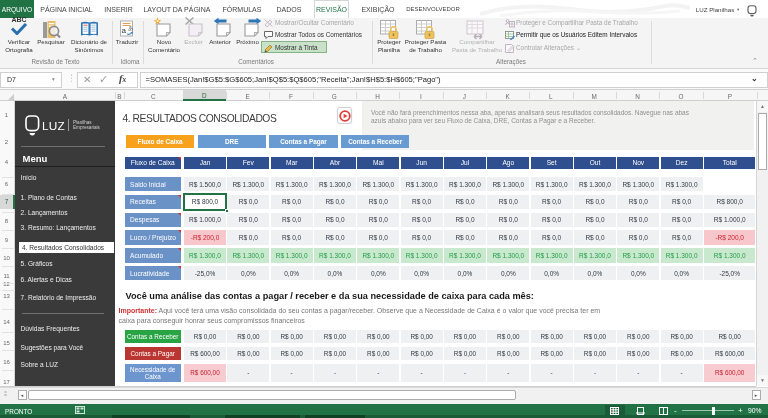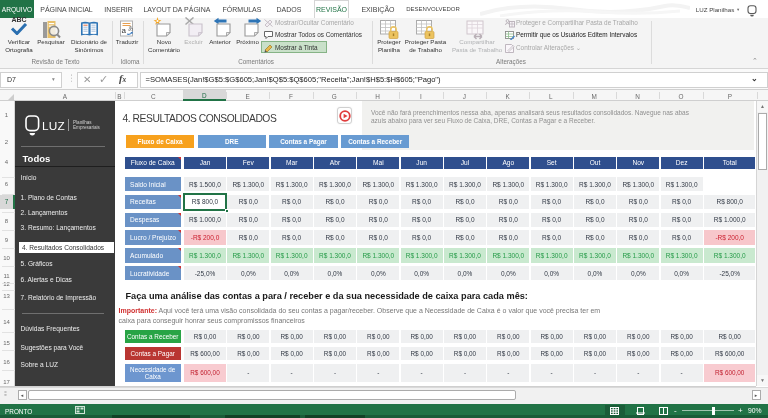--- a/index.html
+++ b/index.html
@@ -244,21 +244,21 @@
 <div class="a ct" style="left:0;top:194.8px;width:15px;height:14.4px;background:#d8d8d8;border-right:2px solid #217346;color:#1c6b44;font-size:6.4px;">7</div>
 <div class="a" style="left:15px;top:100.5px;width:100px;height:285.5px;background:#3a3a3a;"></div>
 <svg class="a" style="left:24.5px;top:115px;" width="15" height="21" viewBox="0 0 15 21">
     <rect x="1" y="1" width="12.6" height="14.6" rx="4" fill="none" stroke="#fff" stroke-width="1.6"></rect>
     <path d="M4.6 18 A2.7 2.4 0 0 0 10 18 Z" fill="#fff"></path>
   </svg>
 <div class="a" style="left:42px;top:118.5px;color:#fff;font-size:11.8px;letter-spacing:0.2px;">LUZ</div>
 <div class="a" style="left:67.5px;top:119px;width:1px;height:12px;background:#9a9a9a;"></div>
 <div class="a" style="left:73px;top:119.5px;color:#cfcfcf;font-size:4.6px;line-height:5.4px;">Planilhas<br>Empresariais</div>
 <div class="a" style="left:21px;top:145.5px;width:84px;height:1px;background:#6f6f6f;"></div>
-<div class="a" style="left:22.5px;top:153px;color:#fff;font-size:9.5px;font-weight:bold;">Todos</div>
+<div class="a" style="left:22.5px;top:153px;color:#fff;font-size:9.5px;font-weight:bold;">Menu</div>
 <div class="a" style="left:15px;top:165.5px;width:100px;height:1px;background:#1e1e1e;"></div>
 <div class="a" style="left:20.6px;top:173.6px;color:#ededed;font-size:6.6px;white-space:nowrap;">Início</div>
 <div class="a" style="left:20.6px;top:194.4px;color:#ededed;font-size:6.6px;white-space:nowrap;">1. Plano de Contas</div>
 <div class="a" style="left:20.6px;top:209.2px;color:#ededed;font-size:6.6px;white-space:nowrap;">2. Lançamentos</div>
 <div class="a" style="left:20.6px;top:223.8px;color:#ededed;font-size:6.6px;white-space:nowrap;">3. Resumo: Lançamentos</div>
 <div class="a" style="left:20.6px;top:259.7px;color:#ededed;font-size:6.6px;white-space:nowrap;">5. Gráficos</div>
 <div class="a" style="left:20.6px;top:275.7px;color:#ededed;font-size:6.6px;white-space:nowrap;">6. Alertas e Dicas</div>
 <div class="a" style="left:20.6px;top:294.2px;color:#ededed;font-size:6.6px;white-space:nowrap;">7. Relatório de Impressão</div>
 <div class="a" style="left:20.6px;top:325.3px;color:#ededed;font-size:6.6px;white-space:nowrap;">Dúvidas Frequentes</div>
 <div class="a" style="left:20.6px;top:343.7px;color:#ededed;font-size:6.6px;white-space:nowrap;">Sugestões para Você</div>
@@ -388,21 +388,21 @@
 <div class="a ct" style="left:400.75px;top:266.0px;width:41.8px;height:14.4px;background:#eff0f1;color:#333a46;font-size:6.5px;">0,0%</div>
 <div class="a ct" style="left:444.08000000000004px;top:266.0px;width:41.8px;height:14.4px;background:#eff0f1;color:#333a46;font-size:6.5px;">0,0%</div>
 <div class="a ct" style="left:487.40999999999997px;top:266.0px;width:41.8px;height:14.4px;background:#eff0f1;color:#333a46;font-size:6.5px;">0,0%</div>
 <div class="a ct" style="left:530.74px;top:266.0px;width:41.8px;height:14.4px;background:#eff0f1;color:#333a46;font-size:6.5px;">0,0%</div>
 <div class="a ct" style="left:574.0699999999999px;top:266.0px;width:41.8px;height:14.4px;background:#eff0f1;color:#333a46;font-size:6.5px;">0,0%</div>
 <div class="a ct" style="left:617.4px;top:266.0px;width:41.8px;height:14.4px;background:#eff0f1;color:#333a46;font-size:6.5px;">0,0%</div>
 <div class="a ct" style="left:660.73px;top:266.0px;width:41.8px;height:14.4px;background:#eff0f1;color:#333a46;font-size:6.5px;">0,0%</div>
 <div class="a ct" style="left:703.9px;top:266.0px;width:51.6px;height:14.4px;background:#eff0f1;color:#333a46;font-size:6.5px;">-25,0%</div>
 <div class="a" style="left:182.6px;top:192.8px;width:44px;height:18.4px;border:2px solid #217346;"></div>
 <div class="a" style="left:224.5px;top:209.2px;width:4px;height:4px;background:#217346;border:1px solid #fff;"></div>
-<div class="a" style="left:125.5px;top:290.5px;color:#1a1a1a;font-size:9.2px;font-weight:bold;white-space:nowrap;">Faça uma análise das contas a para / receber e da sua necessidade de caixa para cada mês:</div>
+<div class="a" style="left:125.5px;top:290.5px;color:#1a1a1a;font-size:9.2px;font-weight:bold;white-space:nowrap;">Você uma análise das contas a pagar / receber e da sua necessidade de caixa para cada mês:</div>
 <div class="a" style="left:118.5px;top:306px;width:560px;color:#777;font-size:7px;line-height:9.7px;"><span style="color:#d03030;font-weight:bold;">Importante:</span> Aqui você terá uma visão consolidada do seu contas a pagar/receber. Observe que a Necessidade de Caixa é o valor que você precisa ter em<br>caixa para conseguir honrar seus compromissos financeiros</div>
 <div class="a ct" style="left:124.6px;top:330.4px;width:56.2px;height:13.0px;background:#28a445;color:#fff;font-size:6.4px;line-height:7px;">Contas a Receber</div>
 <div class="a ct" style="left:184.1px;top:330.4px;width:41.8px;height:13.0px;background:#eff0f1;color:#333a46;font-size:6.4px;">R$ 0,00</div>
 <div class="a ct" style="left:227.43px;top:330.4px;width:41.8px;height:13.0px;background:#eff0f1;color:#333a46;font-size:6.4px;">R$ 0,00</div>
 <div class="a ct" style="left:270.76px;top:330.4px;width:41.8px;height:13.0px;background:#eff0f1;color:#333a46;font-size:6.4px;">R$ 0,00</div>
 <div class="a ct" style="left:314.09000000000003px;top:330.4px;width:41.8px;height:13.0px;background:#eff0f1;color:#333a46;font-size:6.4px;">R$ 0,00</div>
 <div class="a ct" style="left:357.41999999999996px;top:330.4px;width:41.8px;height:13.0px;background:#eff0f1;color:#333a46;font-size:6.4px;">R$ 0,00</div>
 <div class="a ct" style="left:400.75px;top:330.4px;width:41.8px;height:13.0px;background:#eff0f1;color:#333a46;font-size:6.4px;">R$ 0,00</div>
 <div class="a ct" style="left:444.08000000000004px;top:330.4px;width:41.8px;height:13.0px;background:#eff0f1;color:#333a46;font-size:6.4px;">R$ 0,00</div>
 <div class="a ct" style="left:487.40999999999997px;top:330.4px;width:41.8px;height:13.0px;background:#eff0f1;color:#333a46;font-size:6.4px;">R$ 0,00</div>

